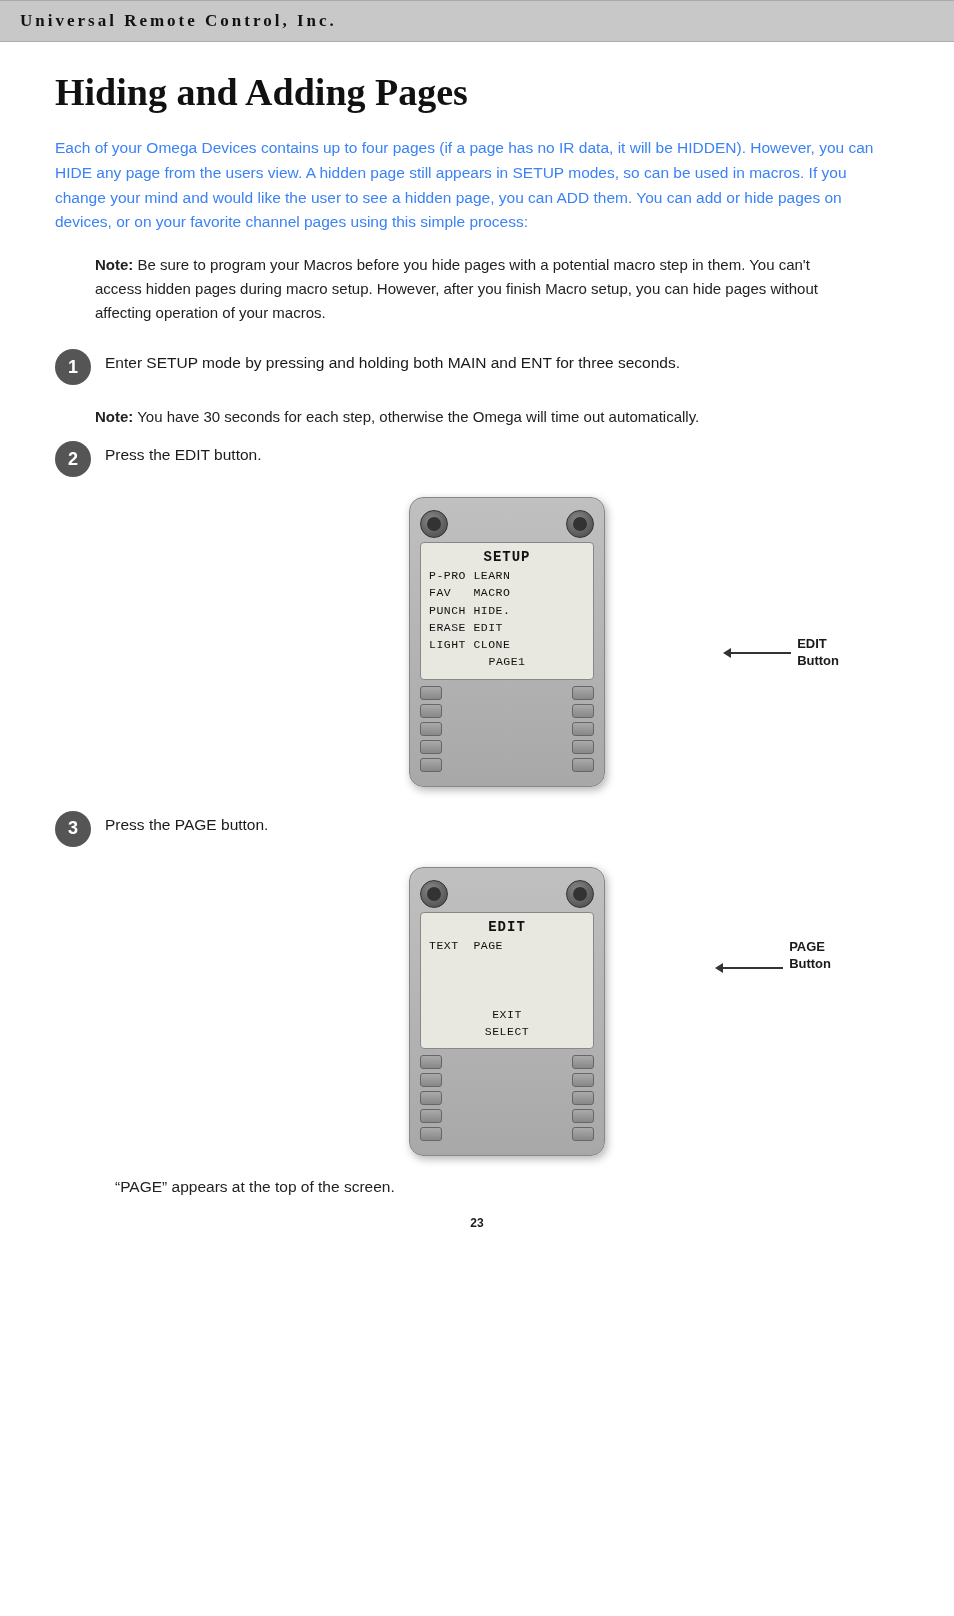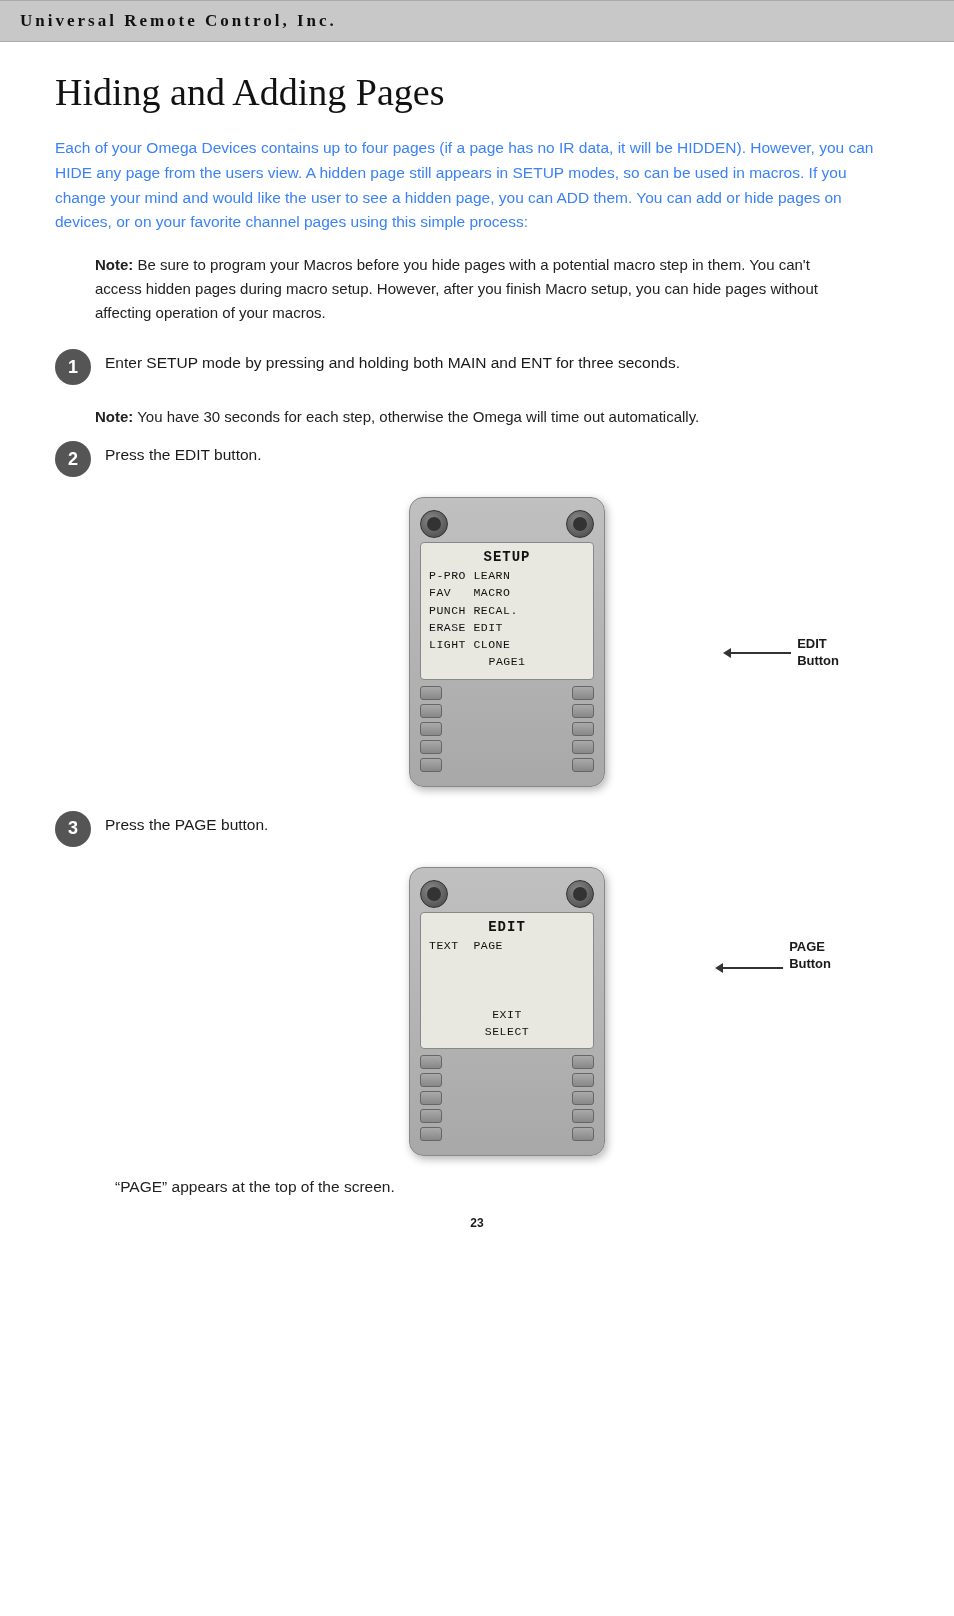--- a/index.html
+++ b/index.html
@@ -30,21 +30,21 @@
     }
 
     .main-content {
       padding: 0 55px 40px 55px;
     }
 
     
     .page-title {
       font-family: Georgia, serif;
       font-size: 38px;
-      font-weight: normal;
+      font-weight: bold;
       margin-bottom: 22px;
       color: #111;
     }
 
     
     .body-text {
       font-family: Liberation Sans, sans-serif;
       font-size: 15.5px;
       line-height: 1.6;
       color: #3b82f6;
@@ -273,21 +273,21 @@
         </div>
         <div class="remote-btn-top">
           <div class="remote-btn-top-inner"></div>
         </div>
       </div>
 
       <div class="remote-screen">
         <div class="remote-screen-title">SETUP</div>
         <div class="remote-screen-line">P-PRO LEARN</div>
         <div class="remote-screen-line">FAV &nbsp; MACRO</div>
-        <div class="remote-screen-line">PUNCH RECAL.</div>
+        <div class="remote-screen-line">PUNCH HIDE.</div>
         <div class="remote-screen-line">ERASE EDIT</div>
         <div class="remote-screen-line">LIGHT CLONE</div>
         <div class="remote-screen-line" style="text-align:center;">PAGE1</div>
       </div>
 
       <div class="remote-rows">
         <div class="remote-row">
           <div class="side-btn"></div>
           <div style="flex:1;"></div>
           <div class="side-btn-right"></div>

